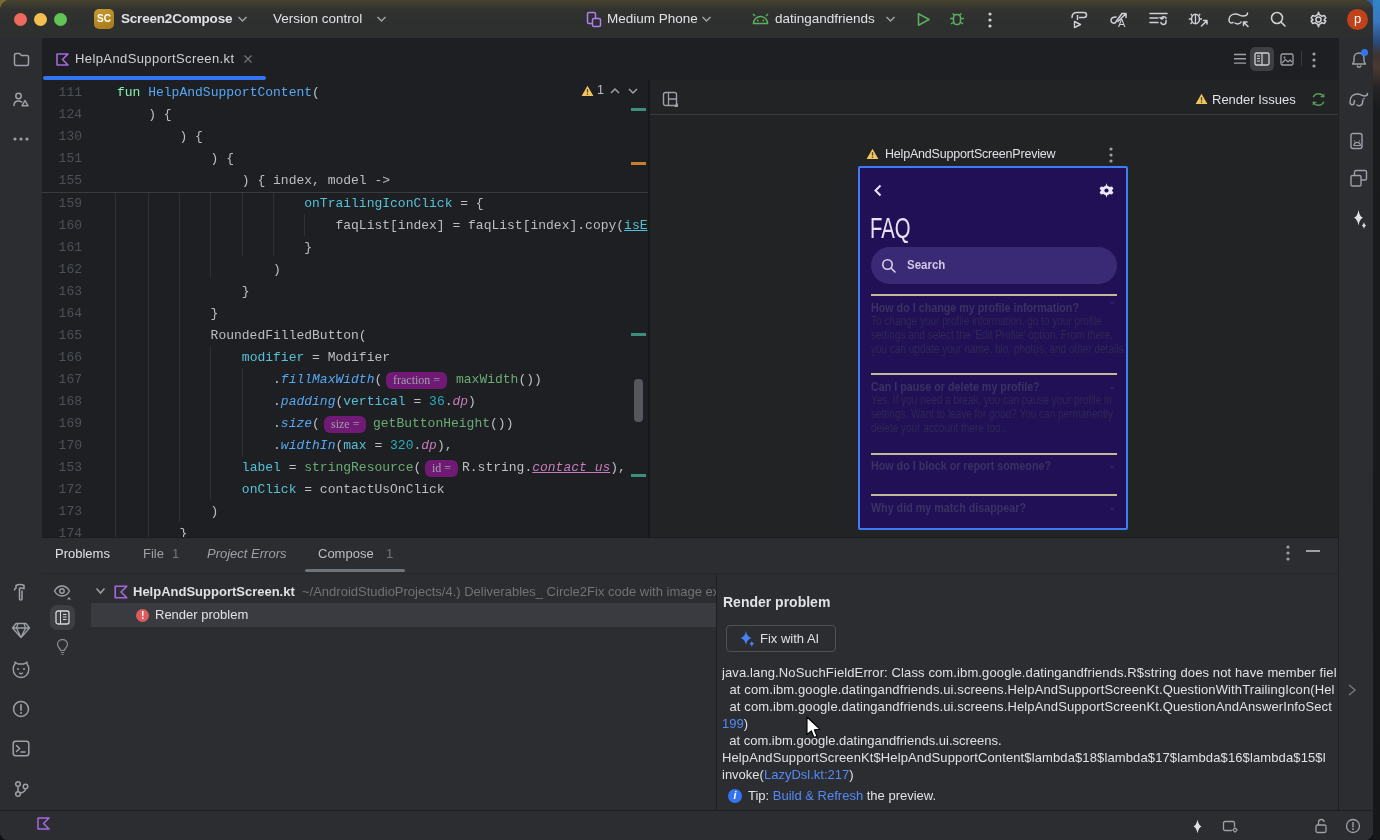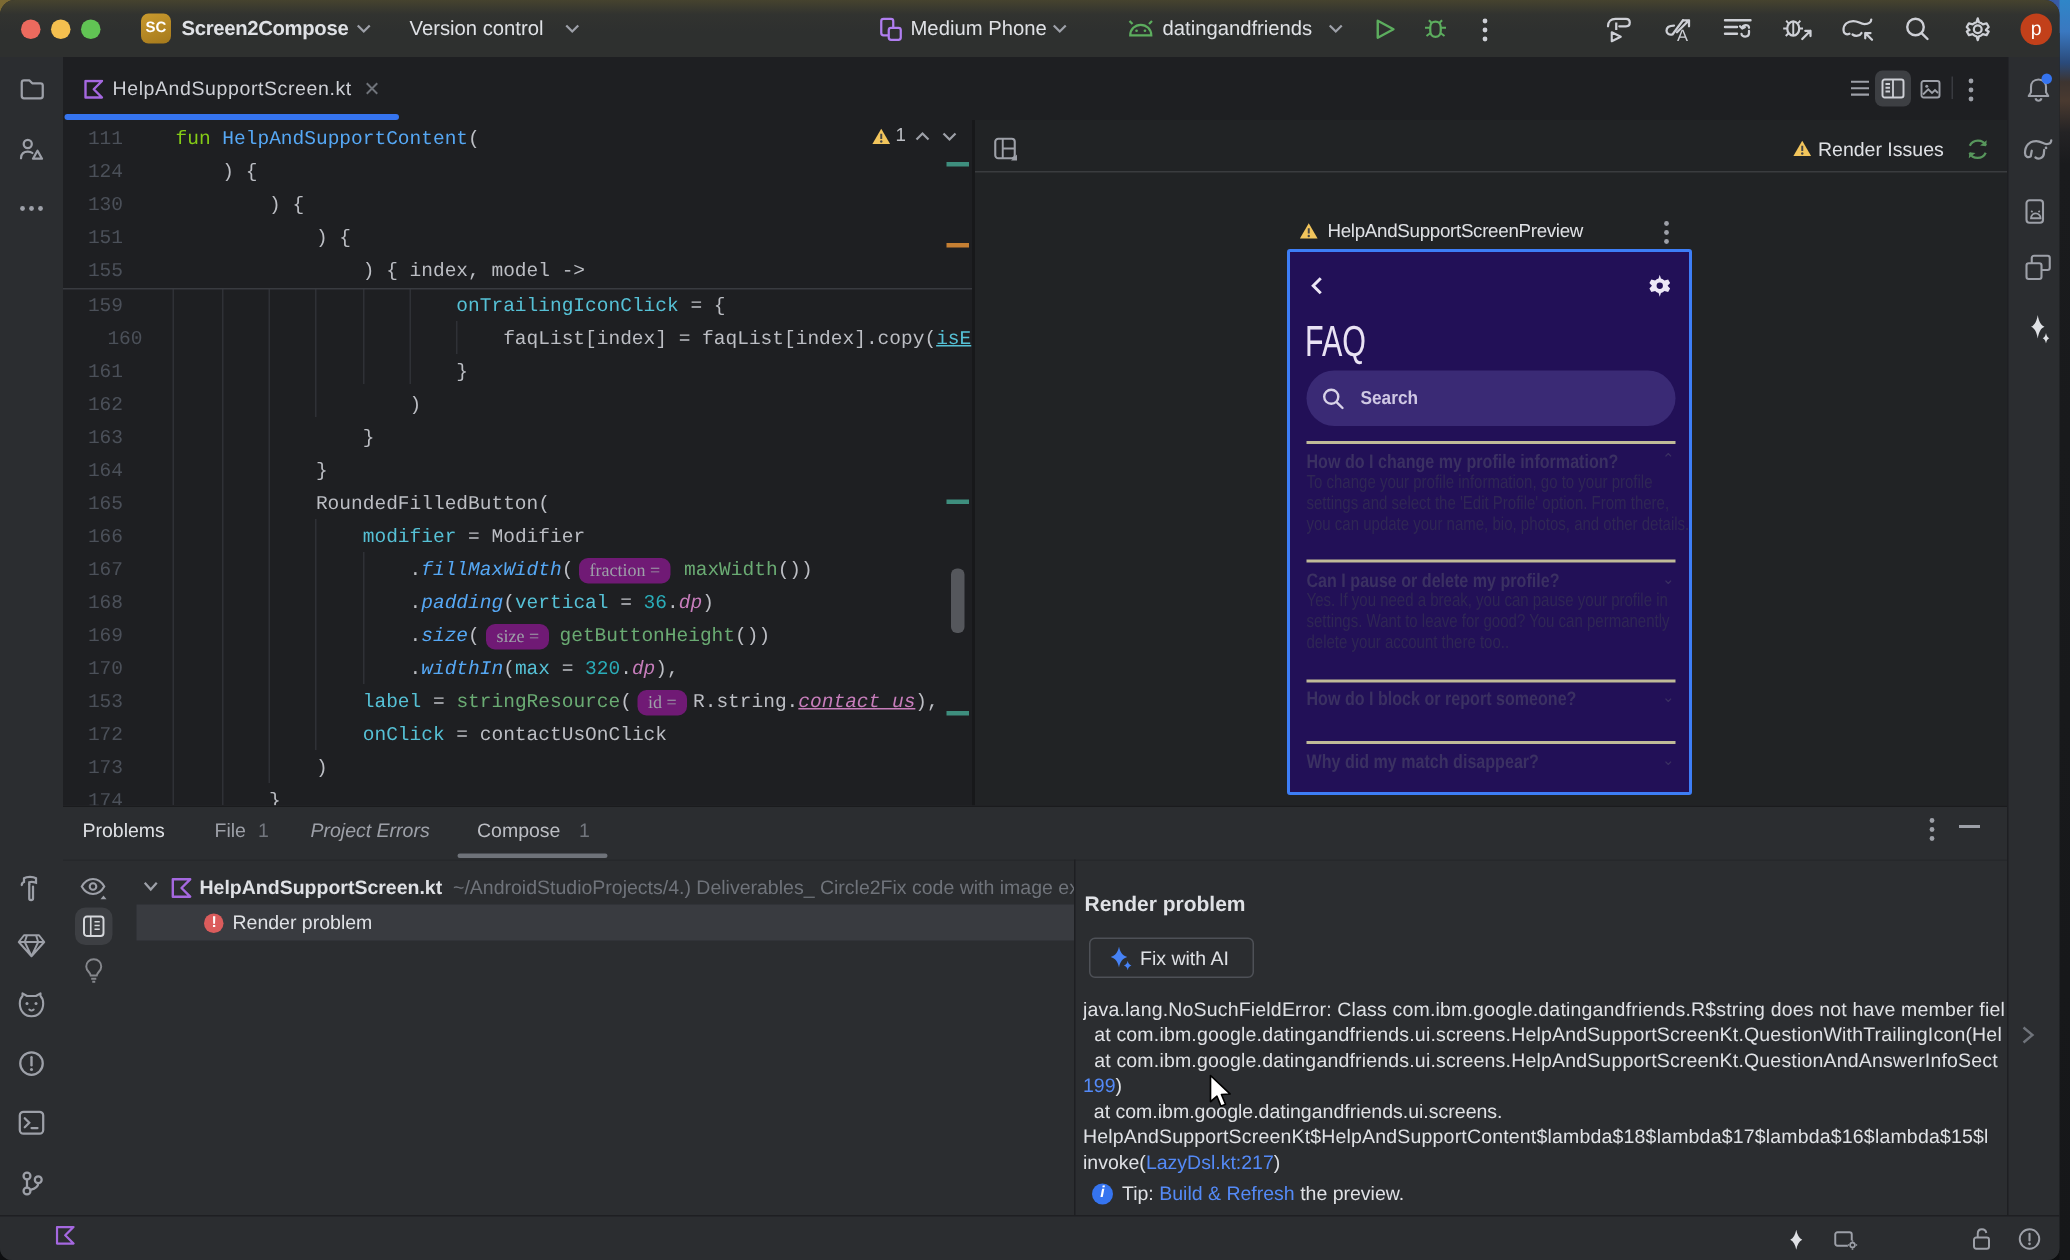--- a/index.html
+++ b/index.html
@@ -21,21 +21,21 @@
   #lstripe { position:absolute; left:0; top:38px; width:42px; height:772px; background:#2b2d30; }
   
   #rstripe { position:absolute; left:1338px; top:38px; width:35px; height:772px; background:#2b2d30; border-left:1px solid #1e1f22; }
   
   #tabrow { position:absolute; left:42px; top:38px; width:1296px; height:42px; background:#1e1f22; }
   
   #editor { position:absolute; left:42px; top:80px; width:606px; height:457px; background:#1e1f22; overflow:hidden;
     font-family:"Liberation Mono", monospace; font-size:13px; }
   .ln { position:absolute; width:40px; text-align:right; color:#4b5059; height:22px; line-height:22px; }
   .cd { position:absolute; left:75px; white-space:pre; height:22px; line-height:22px; color:#bcbec4; }
-  .kw { color:#84cc16; }
+  .kw { color:#86efac; }
   .fn { color:#56a8f5; }
   .fni { color:#56a8f5; font-style:italic; }
   .pr { color:#56c1d6; }
   .num { color:#2aacb8; }
   .ext { color:#c77dbb; font-style:italic; }
   .grn { color:#6aab73; }
   .hint { position:absolute; height:17px; line-height:17px; top:2.5px; background:#701a75; color:#9da0a8;
     border-radius:6px; font-family:Liberation Serif, serif; font-size:12px; padding:0 7px; }
   .ig { position:absolute; width:1px; background:#2f3136; }
   
@@ -227,21 +227,21 @@
       <div class="cd" style="top:24px;">    ) {</div>
     <div class="ln" style="top:46px;">130</div>
       <div class="cd" style="top:46px;">        ) {</div>
     <div class="ln" style="top:68px;">151</div>
       <div class="cd" style="top:68px;">            ) {</div>
     <div class="ln" style="top:90px;">155</div>
       <div class="cd" style="top:90px;">                ) { index, model -&gt;</div>
     <div class="abs" style="left:0; top:112px; width:606px; height:1px; background:#393b40;"></div>
     <div class="ln" style="top:113px;">159</div>
       <div class="cd" style="top:113px;">                        <span class="pr">onTrailingIconClick</span> = {</div>
-    <div class="ln" style="top:135px;margin-left:13px;">160</div>
+    <div class="ln" style="top:135px;">160</div>
       <div class="cd" style="top:135px;">                            faqList[index] = faqList[index].copy(<span class="pr" style="text-decoration:underline;">isE</span></div>
     <div class="ln" style="top:157px;">161</div>
       <div class="cd" style="top:157px;">                        }</div>
     <div class="ln" style="top:179px;">162</div>
       <div class="cd" style="top:179px;">                    )</div>
     <div class="ln" style="top:201px;">163</div>
       <div class="cd" style="top:201px;">                }</div>
     <div class="ln" style="top:223px;">164</div>
       <div class="cd" style="top:223px;">            }</div>
     <div class="ln" style="top:245px;">165</div>

